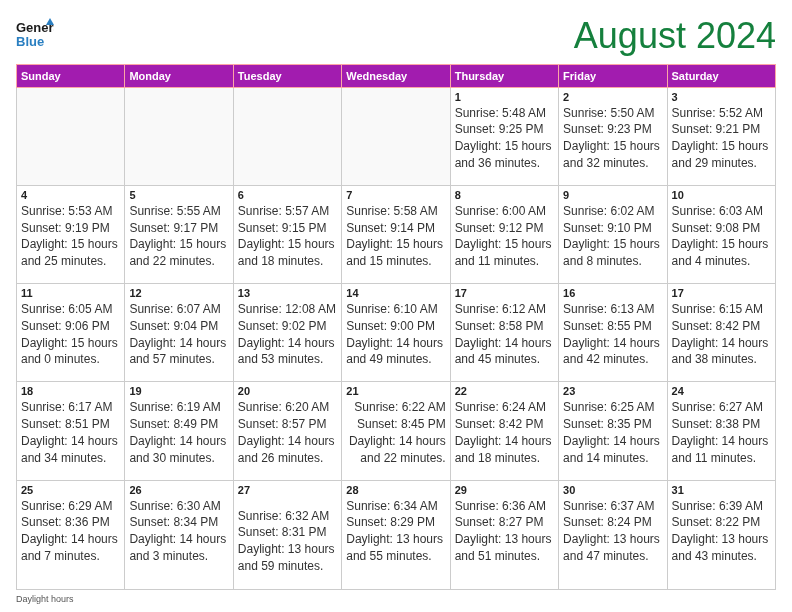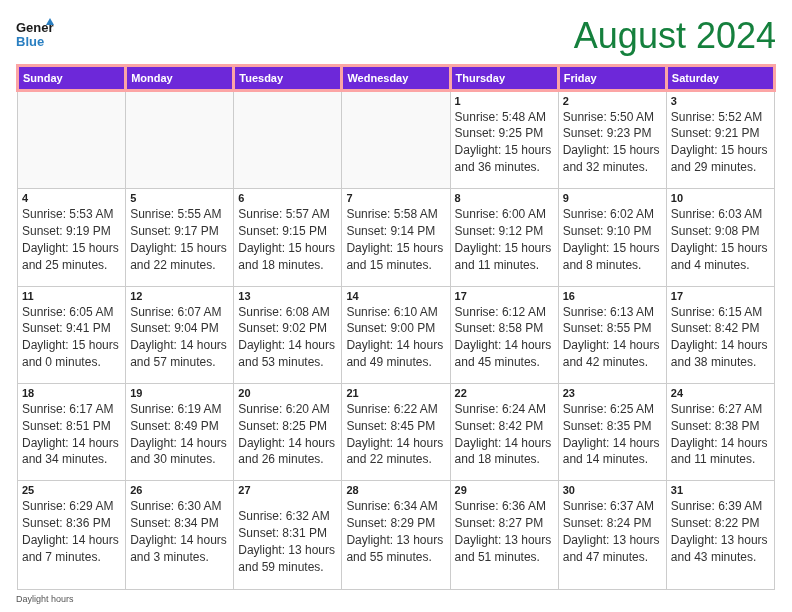--- a/index.html
+++ b/index.html
@@ -42,27 +42,27 @@
       color: #444;
       text-align: right;
     }
     .calendar {
       flex: 1;
       border-collapse: collapse;
       width: 100%;
       table-layout: fixed;
     }
     .calendar th {
-      background: #6d28d9;
+      background: #a21caf;
       color: #fff;
       font-size: 11px;
       font-weight: bold;
       padding: 5px 4px;
       text-align: left;
-      border: 3px solid #fca5a5;
+      border: 1px solid #fca5a5;
     }
     .calendar td {
       vertical-align: top;
       border: 1px solid #ccc;
       padding: 3px 4px;
       font-size: 8.5px;
       color: #222;
       background: #fff;
       height: 80px;
     }
@@ -195,34 +195,34 @@
             <div class="day-info" style="white-space: pre-line;">Sunrise: 6:03 AM
 Sunset: 9:08 PM
 Daylight: 15 hours
 and 4 minutes.</div>
           </td>
         </tr>
         <tr>
           <td>
             <span class="day-number">11</span>
             <div class="day-info" style="white-space: pre-line;">Sunrise: 6:05 AM
-Sunset: 9:41 PM
+Sunset: 9:06 PM
 Daylight: 15 hours
 and 0 minutes.</div>
           </td>
           <td>
             <span class="day-number">12</span>
             <div class="day-info" style="white-space: pre-line;">Sunrise: 6:07 AM
 Sunset: 9:04 PM
 Daylight: 14 hours
 and 57 minutes.</div>
           </td>
           <td>
             <span class="day-number">13</span>
-            <div class="day-info" style="white-space: pre-line;">Sunrise: 6:08 AM
+            <div class="day-info" style="white-space: pre-line;">Sunrise: 12:08 AM
 Sunset: 9:02 PM
 Daylight: 14 hours
 and 53 minutes.</div>
           </td>
           <td>
             <span class="day-number">14</span>
             <div class="day-info" style="white-space: pre-line;">Sunrise: 6:10 AM
 Sunset: 9:00 PM
 Daylight: 14 hours
 and 49 minutes.</div>
@@ -260,27 +260,27 @@
           <td>
             <span class="day-number">19</span>
             <div class="day-info" style="white-space: pre-line;">Sunrise: 6:19 AM
 Sunset: 8:49 PM
 Daylight: 14 hours
 and 30 minutes.</div>
           </td>
           <td>
             <span class="day-number">20</span>
             <div class="day-info" style="white-space: pre-line;">Sunrise: 6:20 AM
-Sunset: 8:25 PM
+Sunset: 8:57 PM
 Daylight: 14 hours
 and 26 minutes.</div>
           </td>
           <td>
             <span class="day-number">21</span>
-            <div class="day-info" style="white-space: pre-line;">Sunrise: 6:22 AM
+            <div class="day-info" style="white-space: pre-line; text-align: right;">Sunrise: 6:22 AM
 Sunset: 8:45 PM
 Daylight: 14 hours
 and 22 minutes.</div>
           </td>
           <td>
             <span class="day-number">22</span>
             <div class="day-info" style="white-space: pre-line;">Sunrise: 6:24 AM
 Sunset: 8:42 PM
 Daylight: 14 hours
 and 18 minutes.</div>

